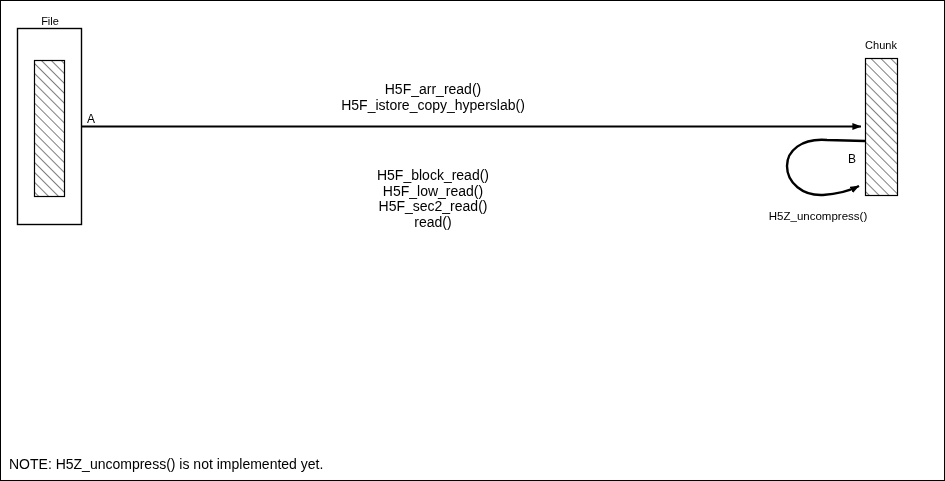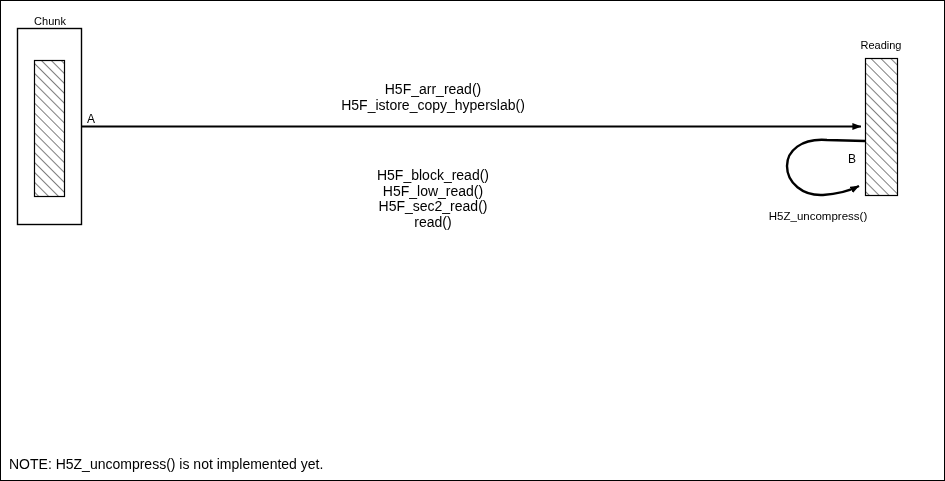--- a/index.html
+++ b/index.html
@@ -117,23 +117,23 @@
     <rect x="33.5" y="59.5" width="30" height="136" fill="url(#hatch45)" stroke="#000000" stroke-width="1.2"></rect>
 
     <rect x="864.5" y="57.5" width="32" height="137" fill="url(#hatch45)" stroke="#000000" stroke-width="1.2"></rect>
 
     <line x1="81" y1="125.5" x2="860" y2="125.5" stroke="#000000" stroke-width="1.8" marker-end="url(#arrowhead)"></line>
 
     <path d="M 864 140 L 826 139 C 800 137 786 150 786 165 C 786 182 802 195 822 194 C 838 193 850 189 858 185" fill="none" stroke="#000000" stroke-width="2.4" marker-end="url(#arrowhead)"></path>
   </svg>
 
 
-  <div class="lbl lbl-center box-cap" id="file-caption">Chunk</div>
+  <div class="lbl lbl-center box-cap" id="file-caption">File</div>
 
-  <div class="lbl lbl-center box-cap" id="buffer-caption">Reading</div>
+  <div class="lbl lbl-center box-cap" id="buffer-caption">Chunk</div>
 
   <div class="lbl endpoint-label" id="label-a">A</div>
 
   <div class="lbl endpoint-label" id="label-b">B</div>
 
   <div id="fn-stack-above">
     <div class="fn-line">H5F_arr_read()</div>
     <div class="fn-line">H5F_istore_copy_hyperslab()</div>
   </div>
 

